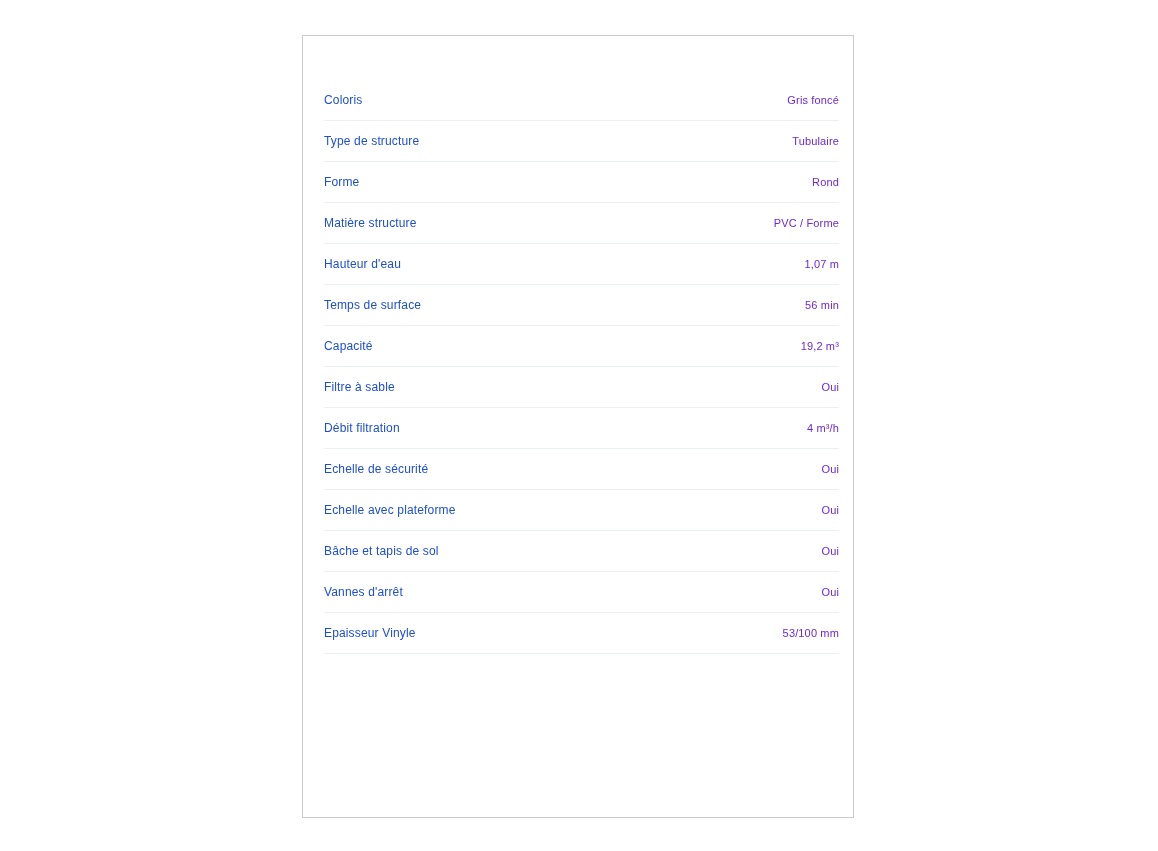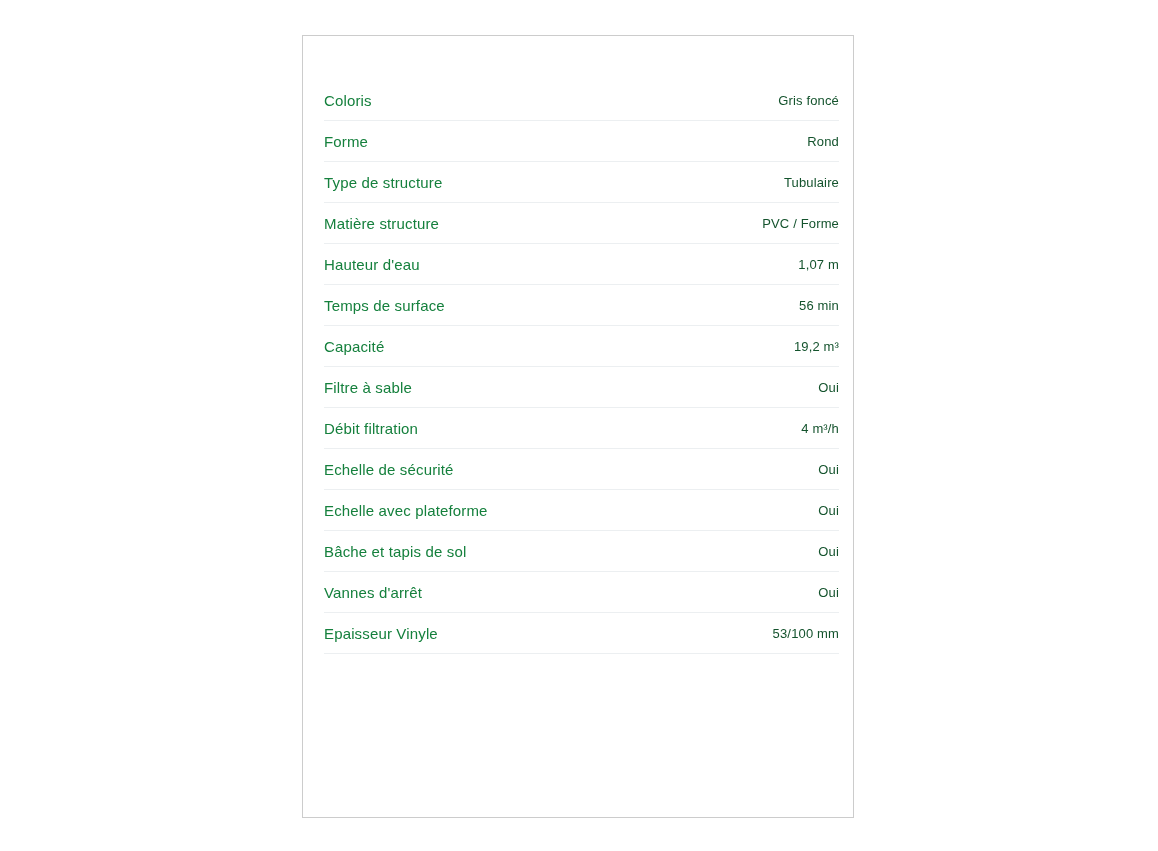--- a/index.html
+++ b/index.html
@@ -44,52 +44,52 @@
     content: "";
     position: absolute;
     left: 0;
     right: 0;
     bottom: 0;
     height: 1px;
     background: #eceff1;
   }
 
   .spec-label {
-    color: #15803d;
-    font-size: 15px;
+    color: #1d4ed8;
+    font-size: 12px;
     line-height: 19px;
     letter-spacing: 0.15px;
     white-space: nowrap;
   }
 
   .spec-value {
-    color: #14532d;
-    font-size: 13px;
+    color: #6d28d9;
+    font-size: 11px;
     line-height: 19px;
     letter-spacing: 0.15px;
     white-space: nowrap;
     text-align: right;
   }
 </style>
 </head>
 <body>
 
 <div id="spec-card">
   <div id="spec-table">
       <div class="spec-row">
         <span class="spec-label">Coloris</span>
         <span class="spec-value">Gris foncé</span>
       </div>
       <div class="spec-row">
+        <span class="spec-label">Type de structure</span>
+        <span class="spec-value">Tubulaire</span>
+      </div>
+      <div class="spec-row">
         <span class="spec-label">Forme</span>
         <span class="spec-value">Rond</span>
-      </div>
-      <div class="spec-row">
-        <span class="spec-label">Type de structure</span>
-        <span class="spec-value">Tubulaire</span>
       </div>
       <div class="spec-row">
         <span class="spec-label">Matière structure</span>
         <span class="spec-value">PVC / Forme</span>
       </div>
       <div class="spec-row">
         <span class="spec-label">Hauteur d'eau</span>
         <span class="spec-value">1,07 m</span>
       </div>
       <div class="spec-row">

